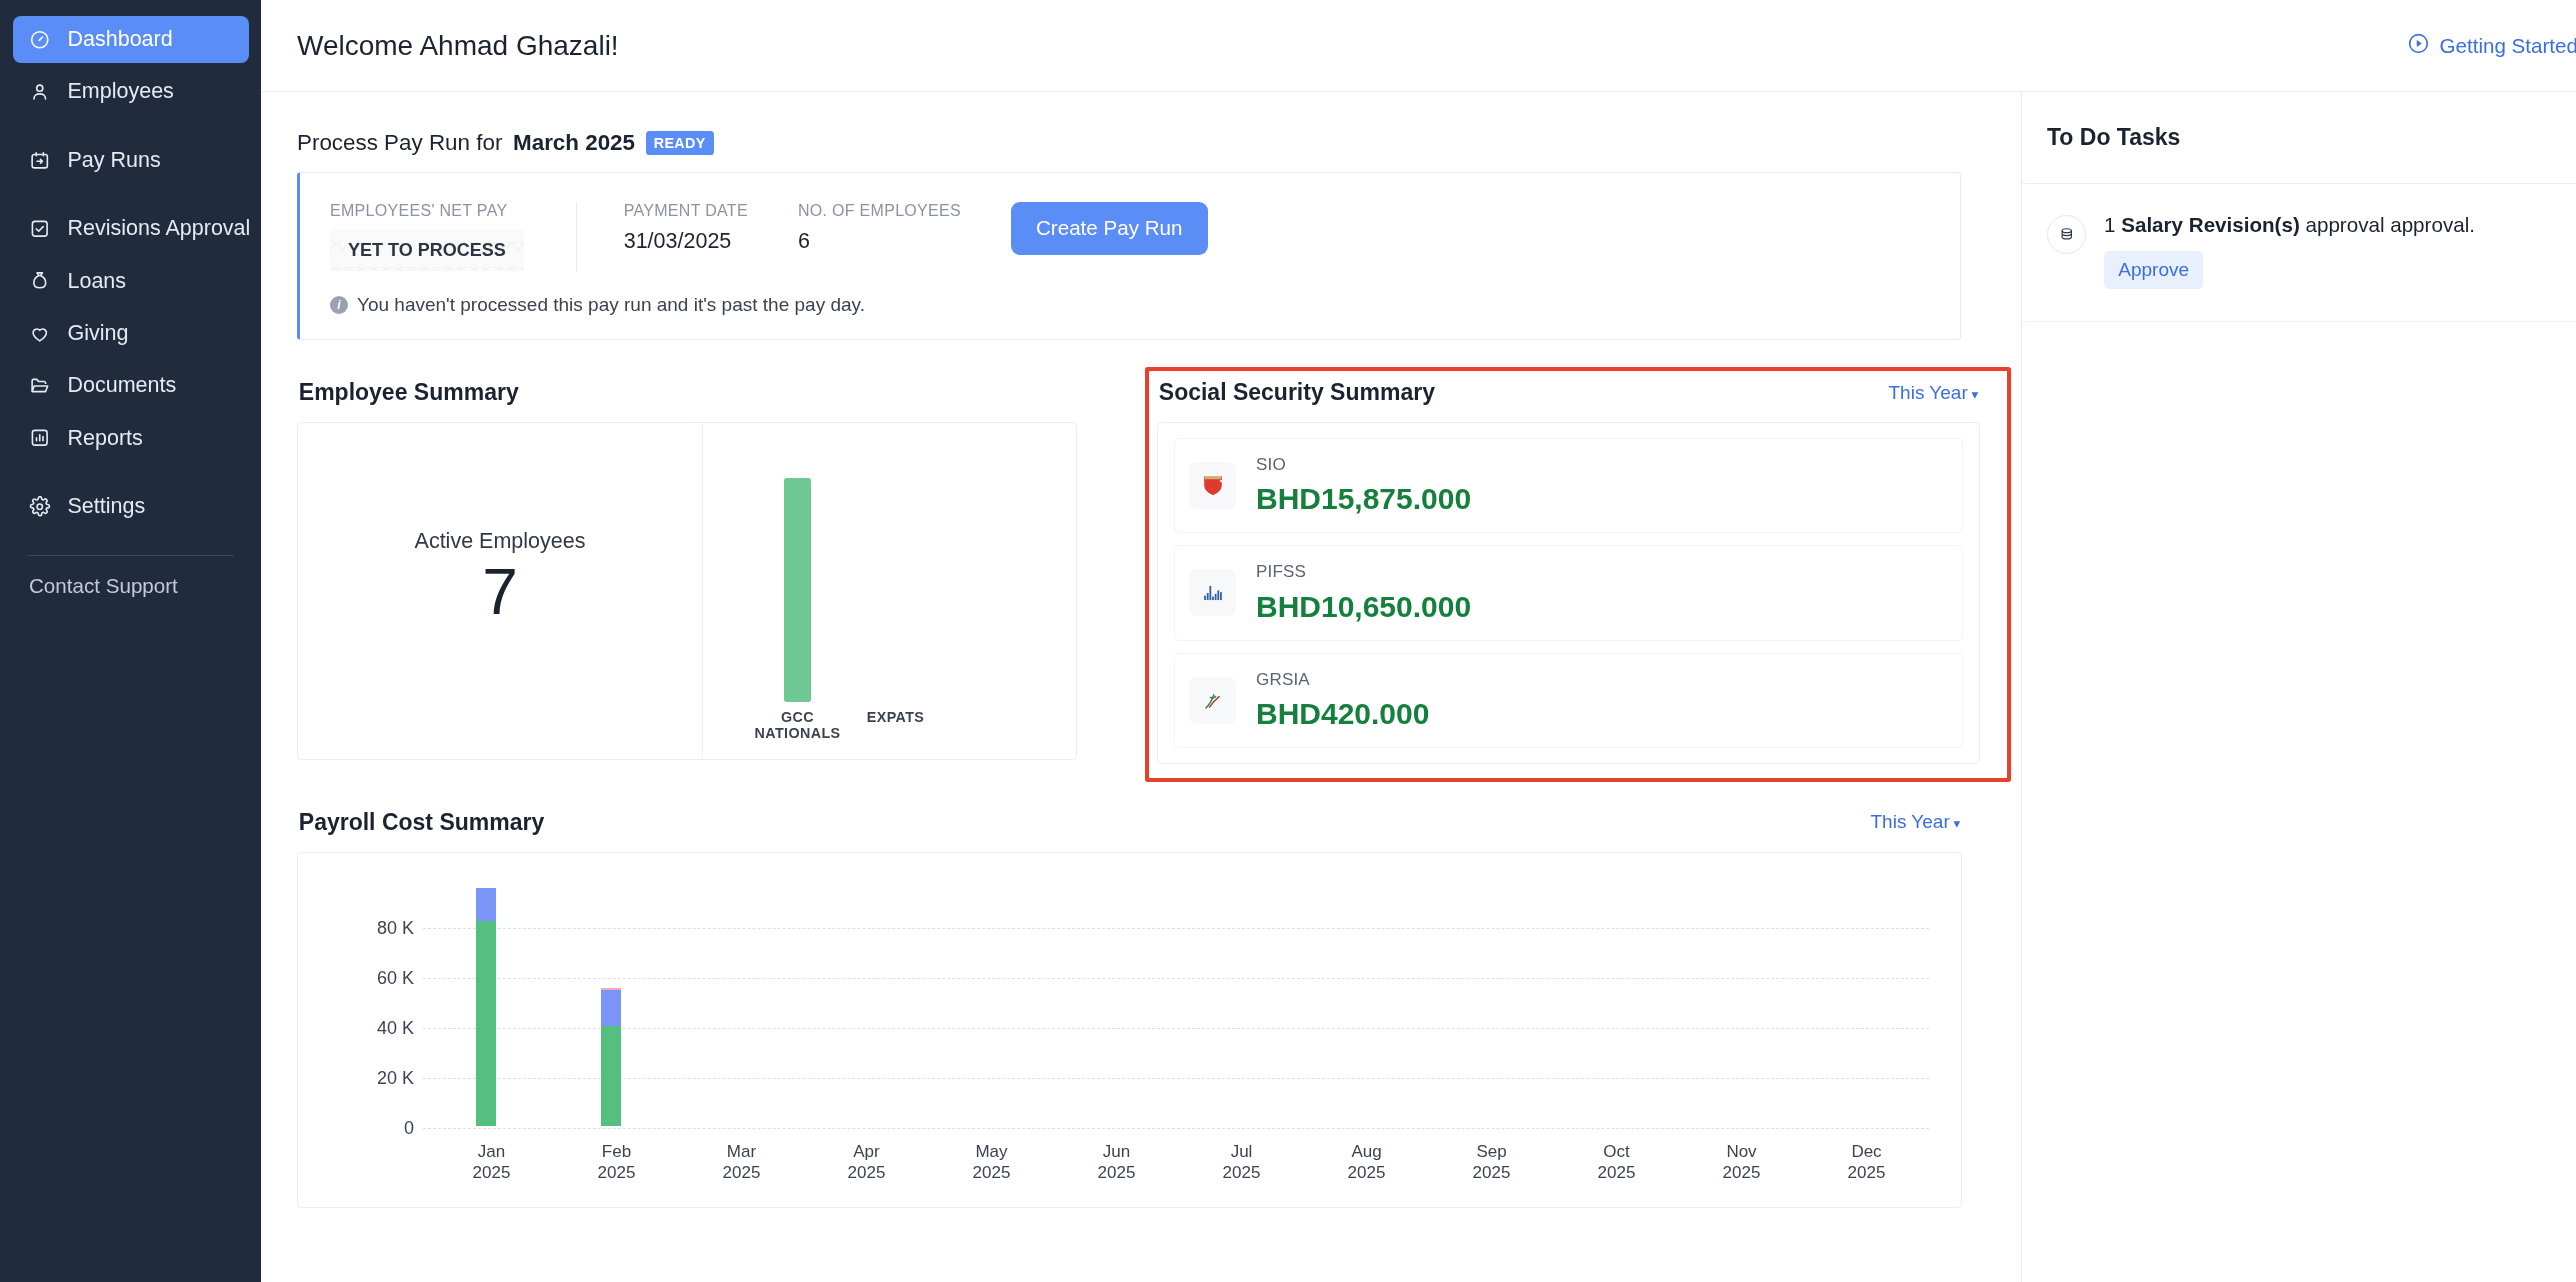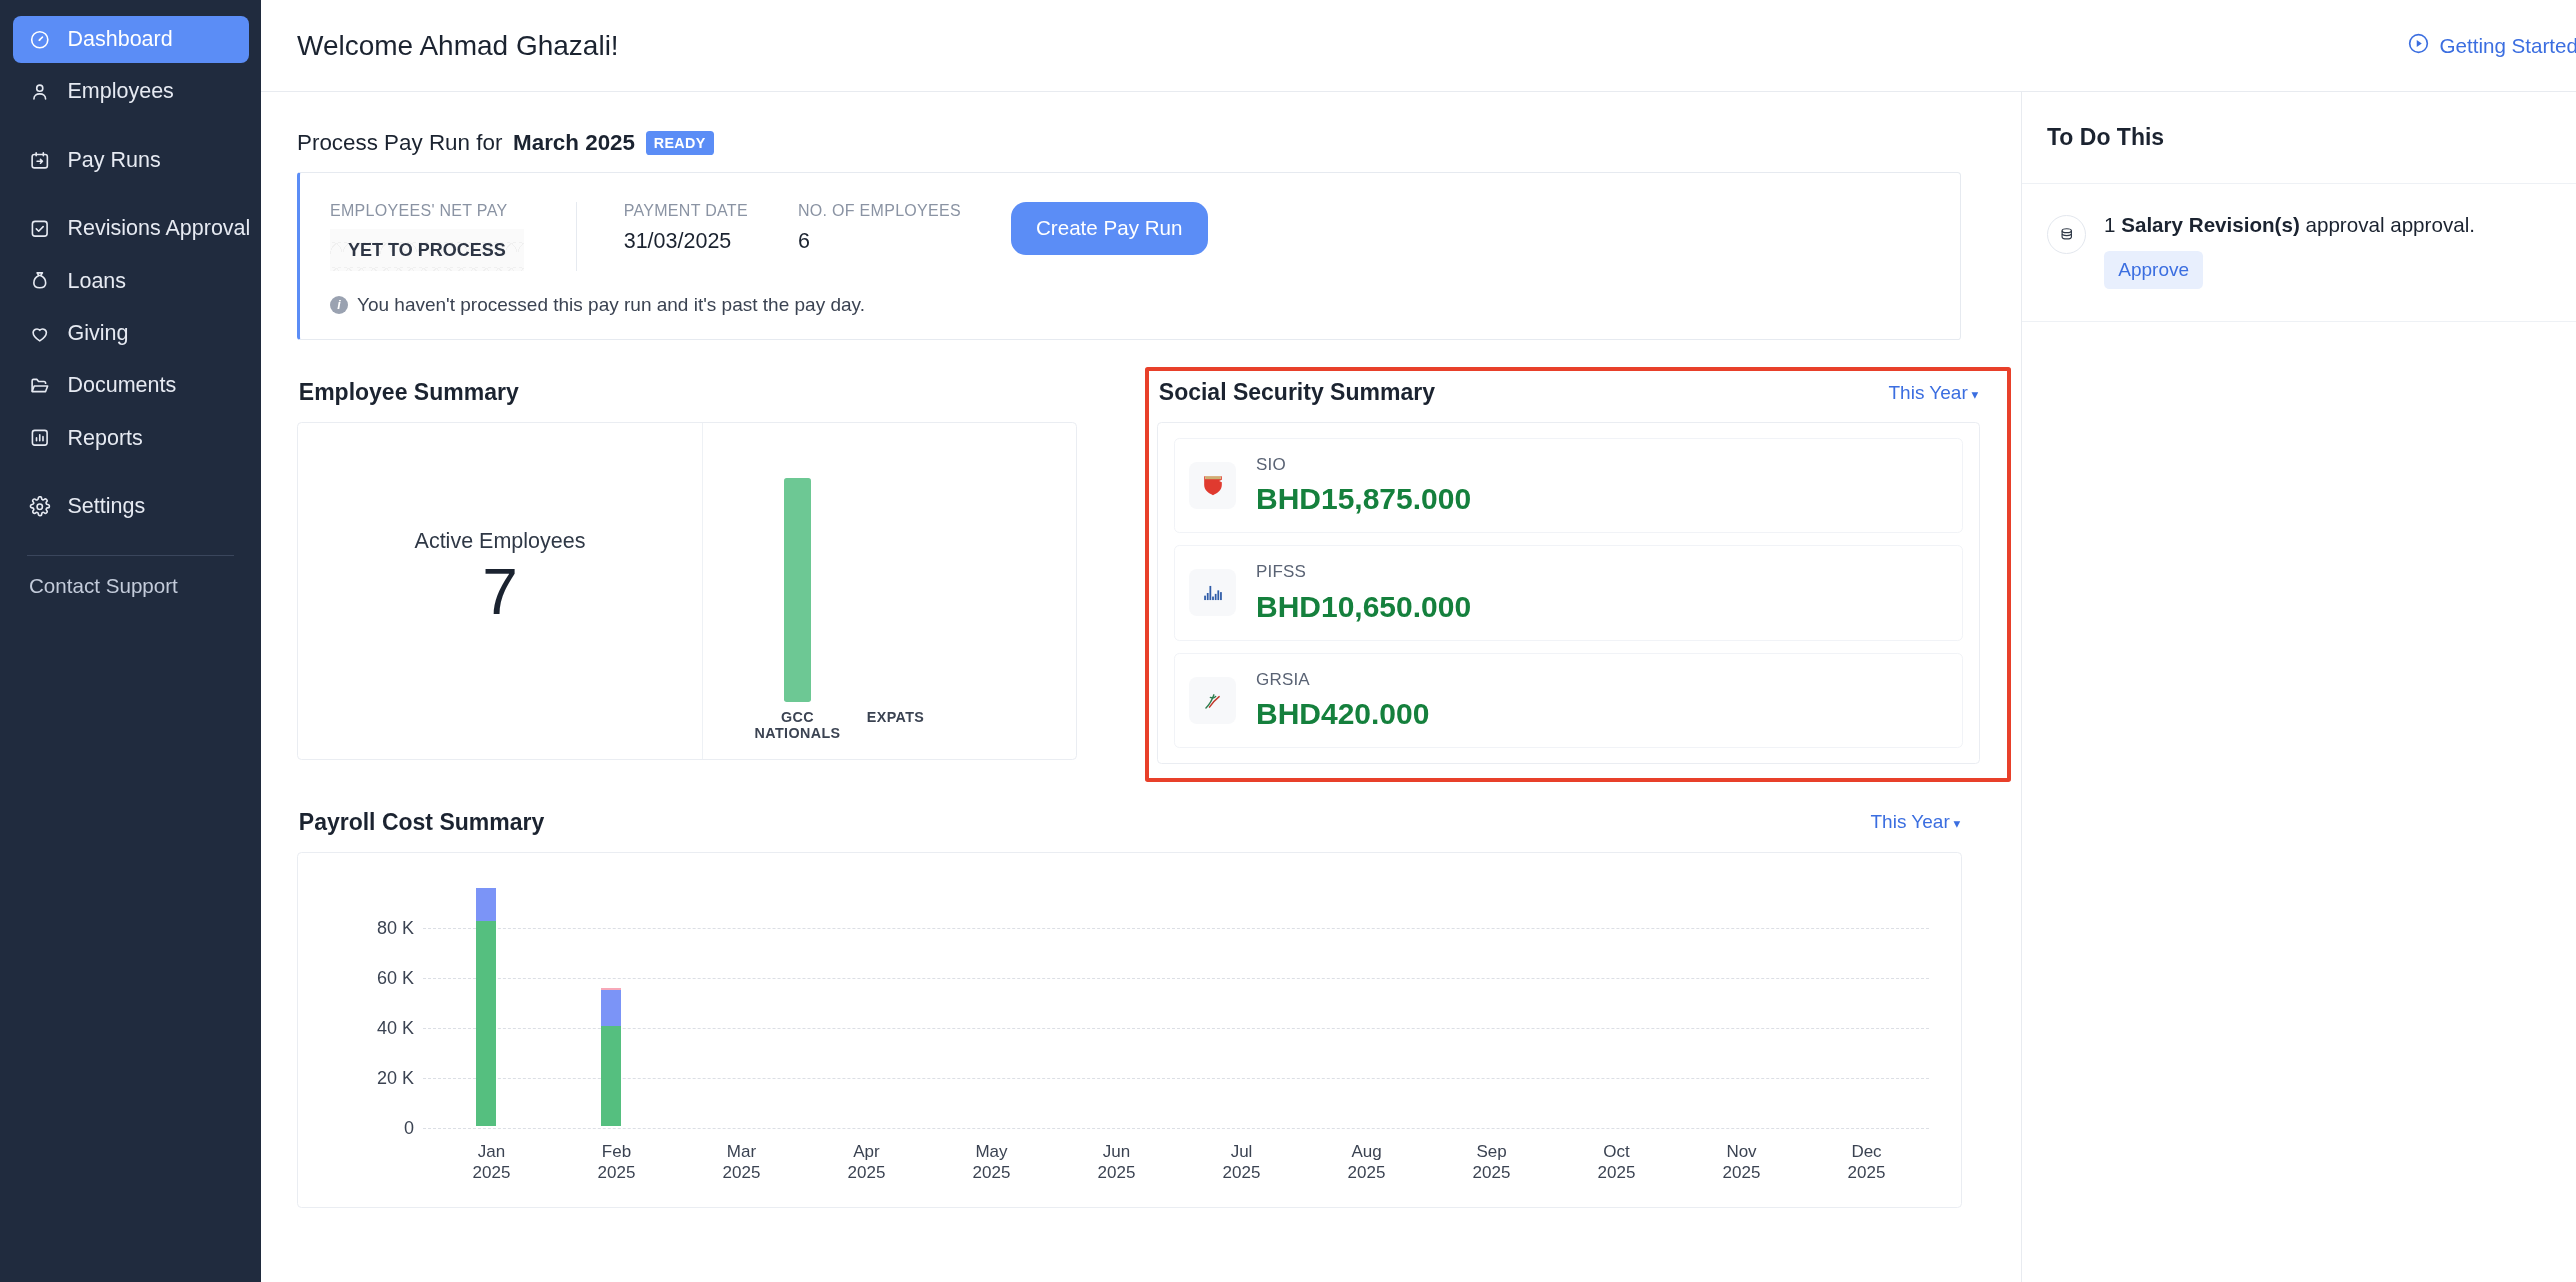--- a/index.html
+++ b/index.html
@@ -93,21 +93,21 @@
     background-size: 25px 25px;
     font-weight: bold;
   }
   .payrun-note { display: flex; align-items: center; gap: 9px; margin-top: 23px; font-size: 19px; color: #3b4352; }
   .info-dot {
     width: 18px; height: 18px; border-radius: 50%; background: #9aa2b1; color: #fff;
     font-size: 12.5px; font-style: italic; font-weight: 700;
     display: flex; align-items: center; justify-content: center; flex: 0 0 18px;
   }
   .btn-primary {
-    background: #5b8df6; color: #fff; border: none; border-radius: 15px;
+    background: #5b8df6; color: #fff; border: none; border-radius: 9px;
     font-size: 20.6px; padding: 14.3px 25px; cursor: pointer; white-space: nowrap;
     font-family: "Liberation Sans", sans-serif;
   }
 
   
   .cards-row { display: flex; gap: 16px; margin-top: 39px; position: relative; }
   .card-col { }
   .sec-head {
     display: flex; align-items: center; justify-content: space-between;
     margin-bottom: 16px; padding: 0 1.8px;
@@ -547,21 +547,21 @@
                   </div>
                 </div>
             </div>
           </div>
 
         </div>
       </div>
 
       <aside class="todo">
         <div class="todo-head">
-          <div class="todo-title">To Do This</div>
+          <div class="todo-title">To Do Tasks</div>
         </div>
         <div class="todo-item">
           <div class="todo-ico">
             <svg viewBox="0 0 24 24" fill="none" stroke="#2f3846" stroke-width="1.3">
                 <ellipse cx="12" cy="7.5" rx="5.2" ry="2.2"></ellipse>
                 <path d="M6.8 7.5v3.2c0 1.2 2.3 2.2 5.2 2.2s5.2-1 5.2-2.2V7.5"></path>
                 <path d="M6.8 11.2v3.2c0 1.2 2.3 2.2 5.2 2.2s5.2-1 5.2-2.2v-3.2"></path>
               </svg>
           </div>
           <div>

